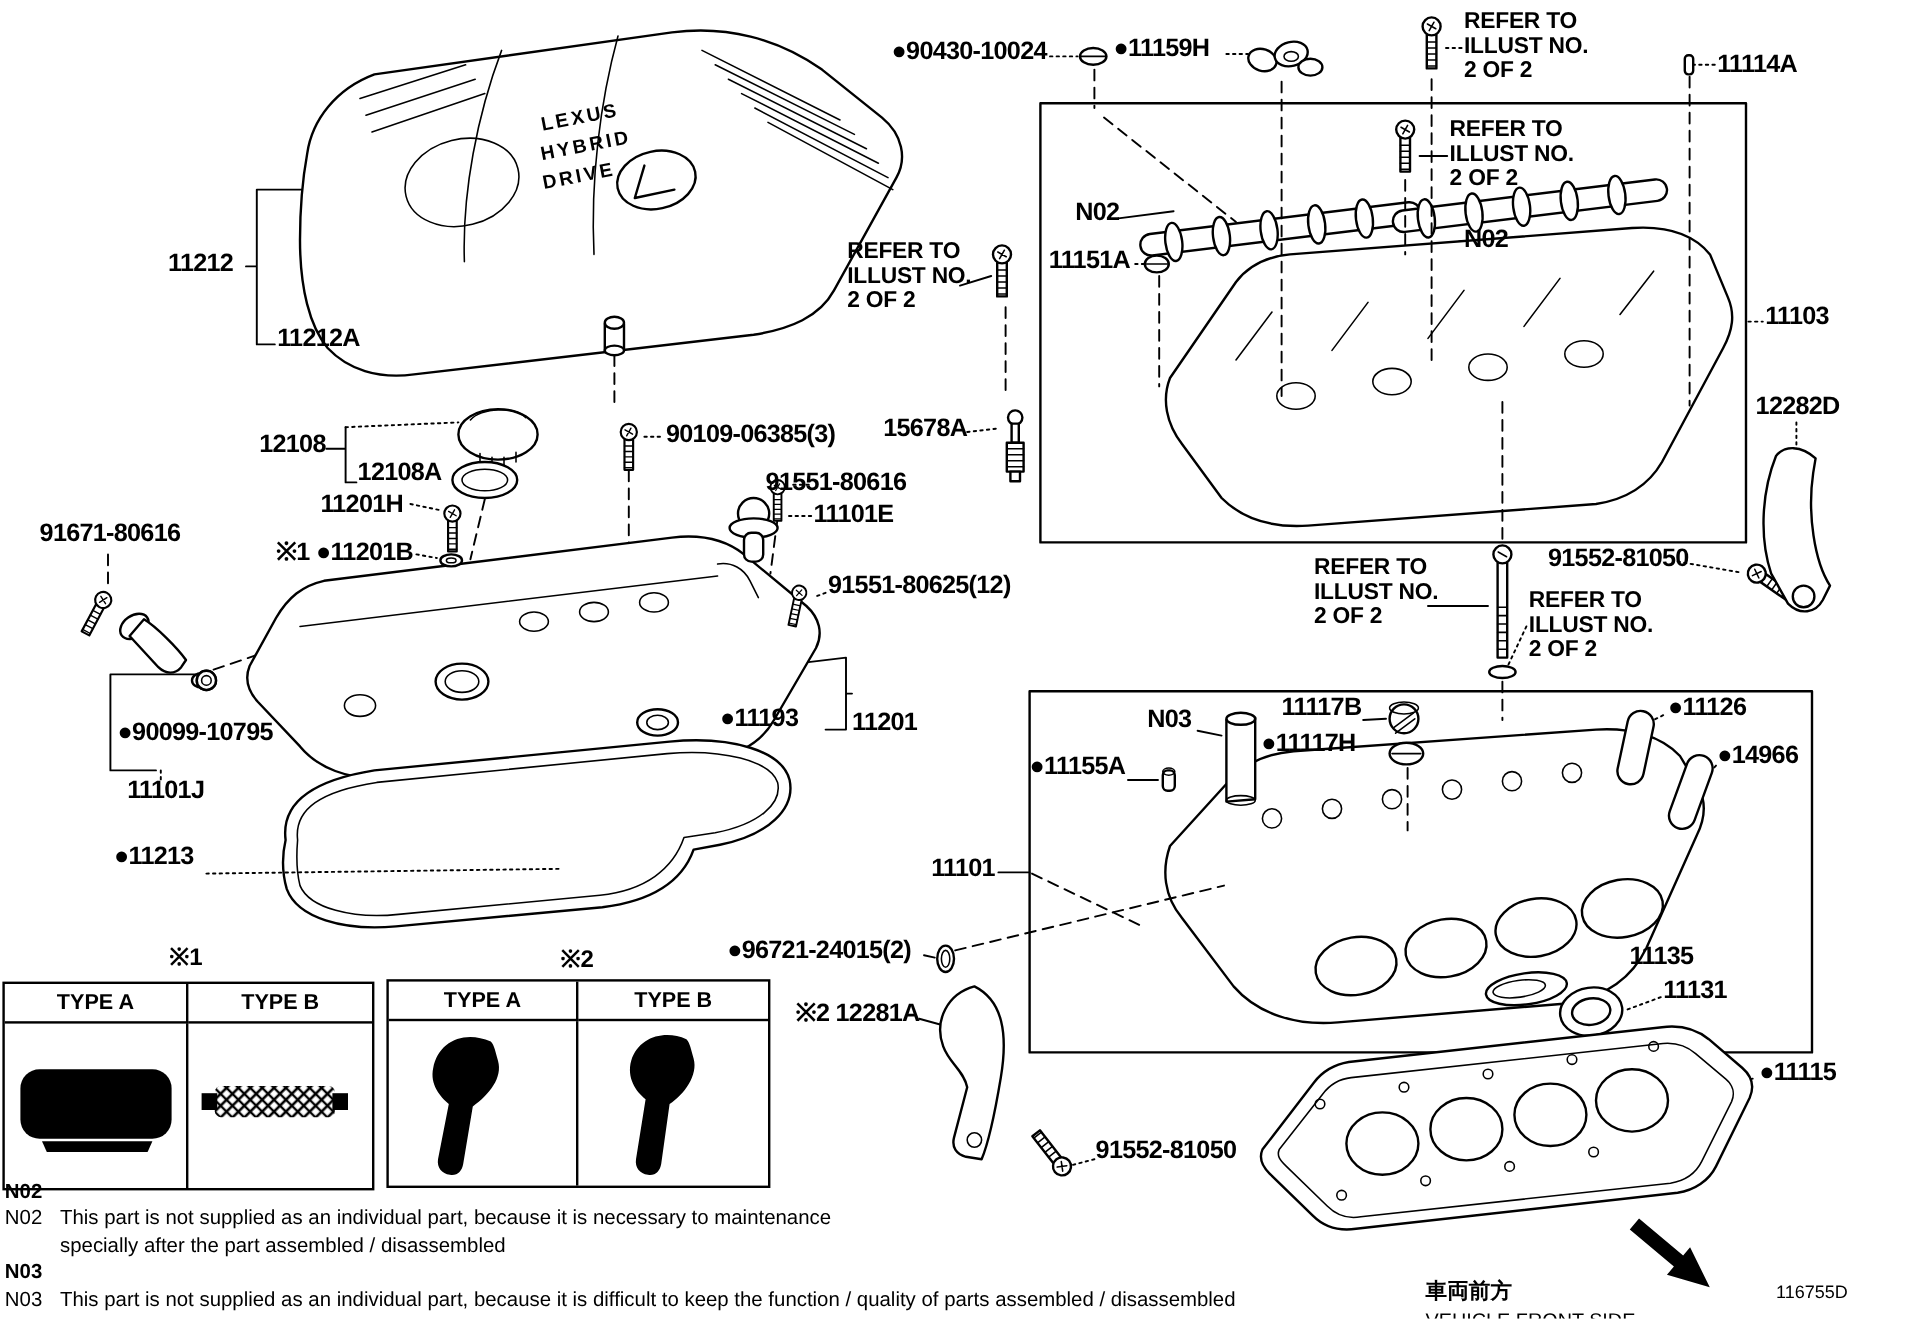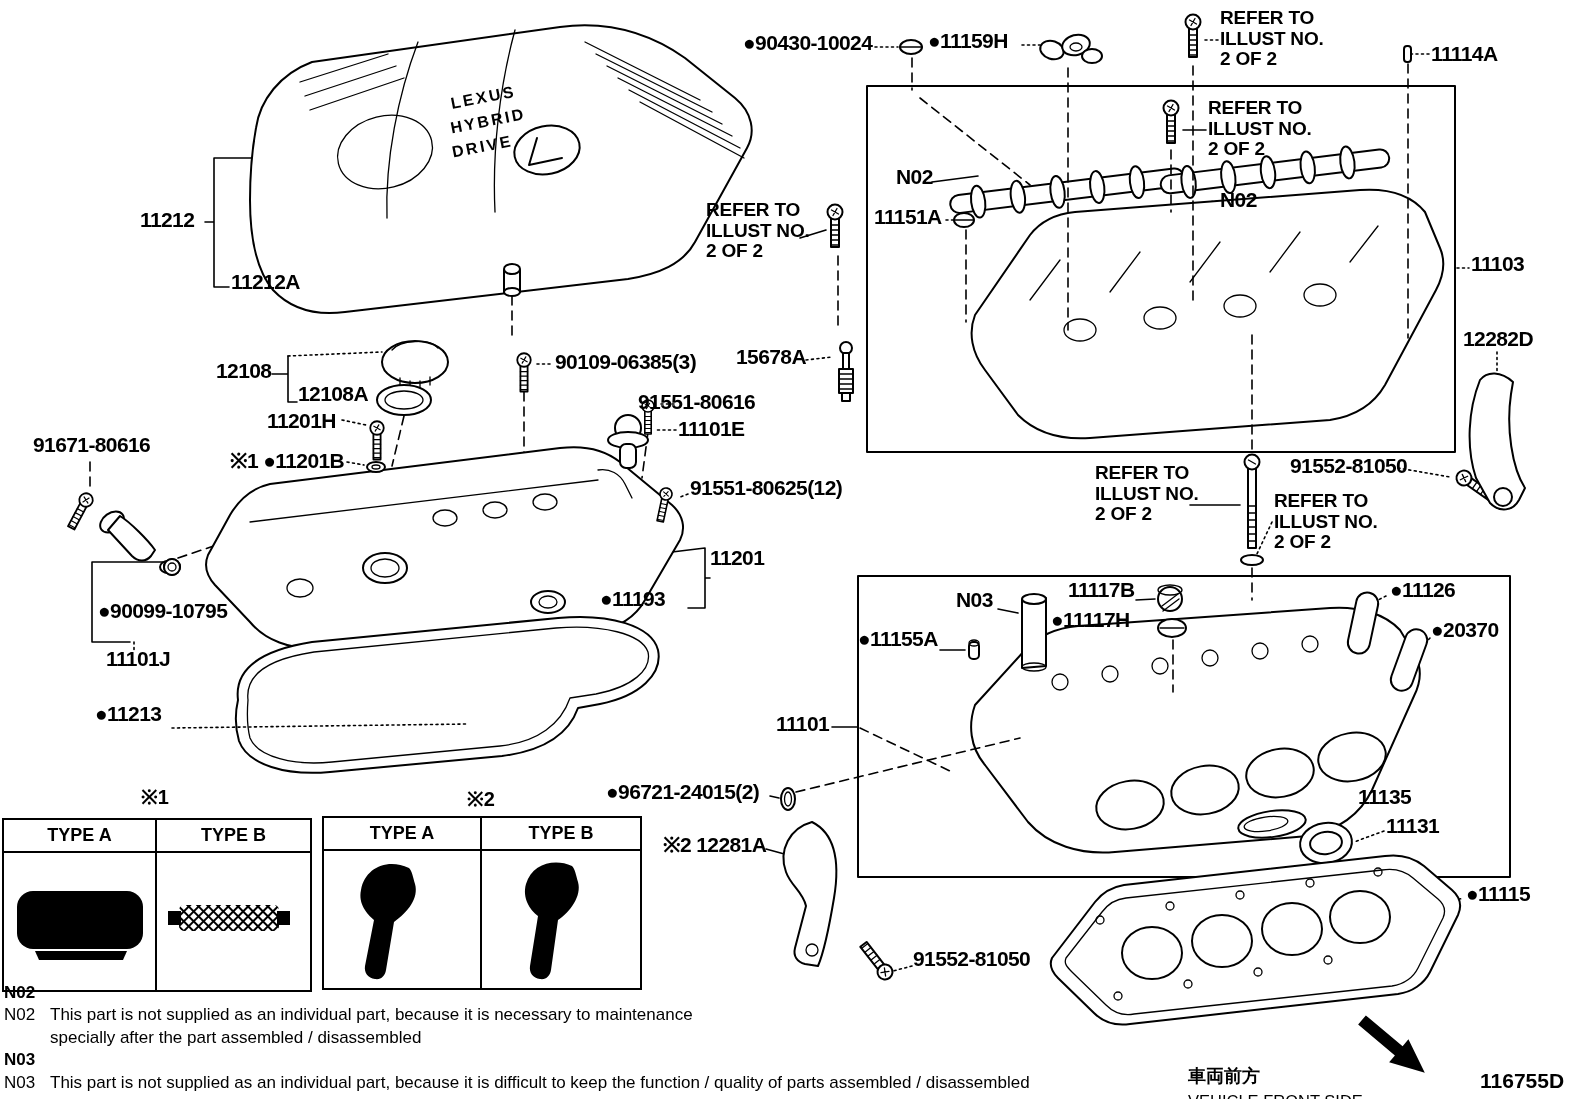--- a/index.html
+++ b/index.html
@@ -28,21 +28,21 @@
   .ptable .cl{border-right:2.5px solid #000;}
   .ptable .bd{display:flex;align-items:center;justify-content:center;}
   .notes{position:absolute;left:4px;top:982px;font-size:17px;}
   .nrow{display:flex;line-height:22.4px;}
   .ncode{width:46px;flex:0 0 46px;}
   .njp{font-weight:bold;}
   .nen{font-weight:normal;}
   .vfront{position:absolute;left:1188px;top:1020px;margin-top:44px;}
   .vfront .jp{font-size:18px;font-weight:bold;}
   .vfront .en{font-size:16.5px;margin-top:4px;}
-  .diagcode{position:absolute;left:1480px;top:1069px;font-size:21px;font-weight:bold;}
+  .diagcode{position:absolute;left:1480px;top:1069px;font-size:15px;}
 </style>
 </head>
 <body>
 
 <div class="canvas">
 
   <svg class="art" width="1592" height="1099" viewBox="0 0 1592 1099">
     <defs>
       <pattern id="hatch" width="7" height="7" patternUnits="userSpaceOnUse" patternTransform="rotate(45)">
         <rect width="7" height="7" fill="#fff" stroke="none"></rect>
@@ -398,35 +398,35 @@
   <div class="lbl" style="left:896px;top:166px">N02</div>
   <div class="lbl" style="left:1220px;top:189px">N02</div>
   <div class="lbl" style="left:874px;top:206px">11151A</div>
   <div class="lbl" style="left:1471px;top:253px">11103</div>
   <div class="lbl" style="left:1463px;top:328px">12282D</div>
   <div class="lbl" style="left:736px;top:346px">15678A</div>
   <div class="lbl" style="left:555px;top:351px">90109-06385(3)</div>
   <div class="lbl" style="left:638px;top:391px">91551-80616</div>
   <div class="lbl" style="left:678px;top:418px">11101E</div>
   <div class="lbl" style="left:690px;top:477px">91551-80625(12)</div>
-  <div class="lbl" style="left:710px;top:547px">11201</div>
+  <div class="lbl" style="left:710px;top:591px">11201</div>
   <div class="lbl" style="left:600px;top:588px">●11193</div>
   <div class="lbl refer" style="left:1095px;top:463px">REFER TO
 ILLUST NO.
 2 OF 2</div>
   <div class="lbl" style="left:1290px;top:455px">91552-81050</div>
   <div class="lbl refer" style="left:1274px;top:491px">REFER TO
 ILLUST NO.
 2 OF 2</div>
   <div class="lbl" style="left:956px;top:589px">N03</div>
   <div class="lbl" style="left:1068px;top:579px">11117B</div>
   <div class="lbl" style="left:1051px;top:609px">●11117H</div>
   <div class="lbl" style="left:858px;top:628px">●11155A</div>
   <div class="lbl" style="left:1390px;top:579px">●11126</div>
-  <div class="lbl" style="left:1431px;top:619px">●20370</div>
+  <div class="lbl" style="left:1431px;top:619px">●14966</div>
   <div class="lbl" style="left:776px;top:713px">11101</div>
   <div class="lbl" style="left:1358px;top:786px">11135</div>
   <div class="lbl" style="left:1386px;top:815px">11131</div>
   <div class="lbl" style="left:606px;top:781px">●96721-24015(2)</div>
   <div class="lbl" style="left:663px;top:834px">※2 12281A</div>
   <div class="lbl" style="left:913px;top:948px">91552-81050</div>
   <div class="lbl" style="left:1466px;top:883px">●11115</div>
 
   <div class="marker" style="left:141px;top:783px">※1</div>
   <div class="marker" style="left:467px;top:785px">※2</div>

